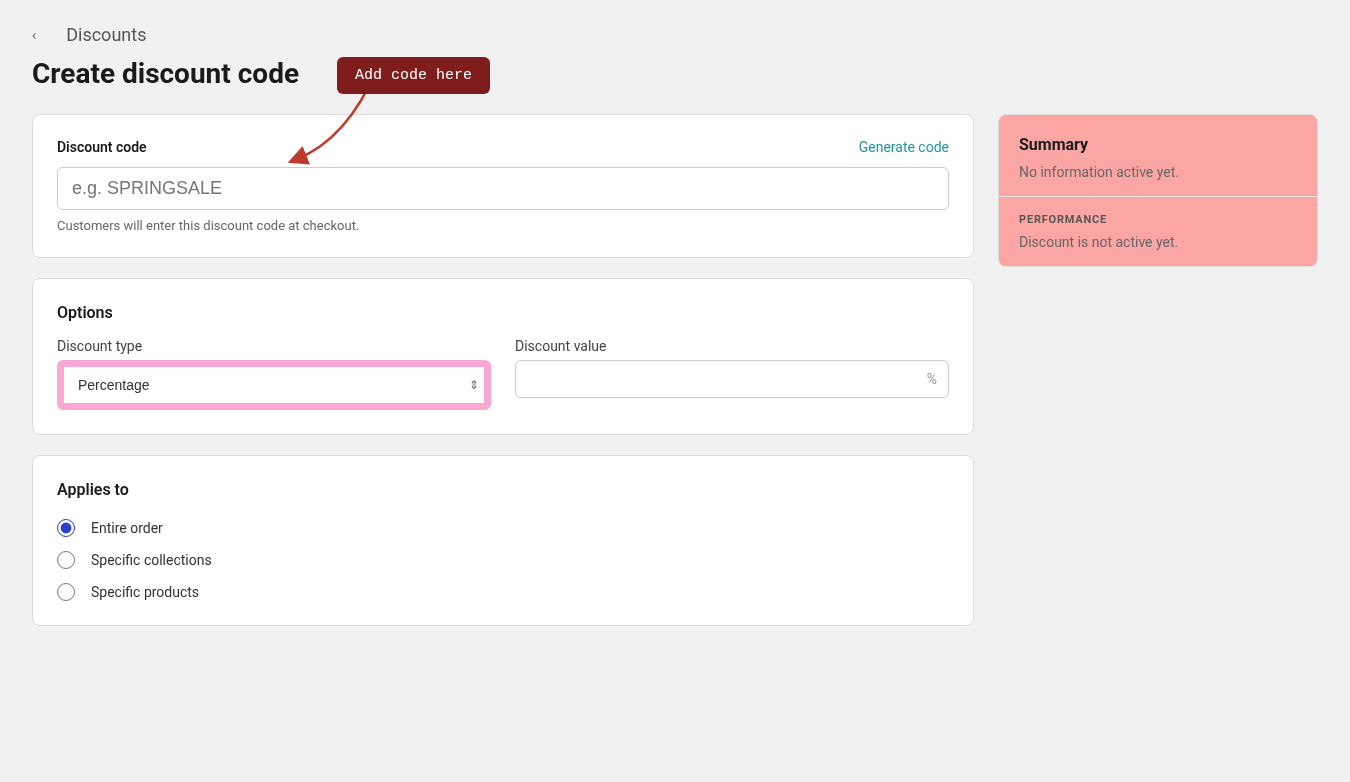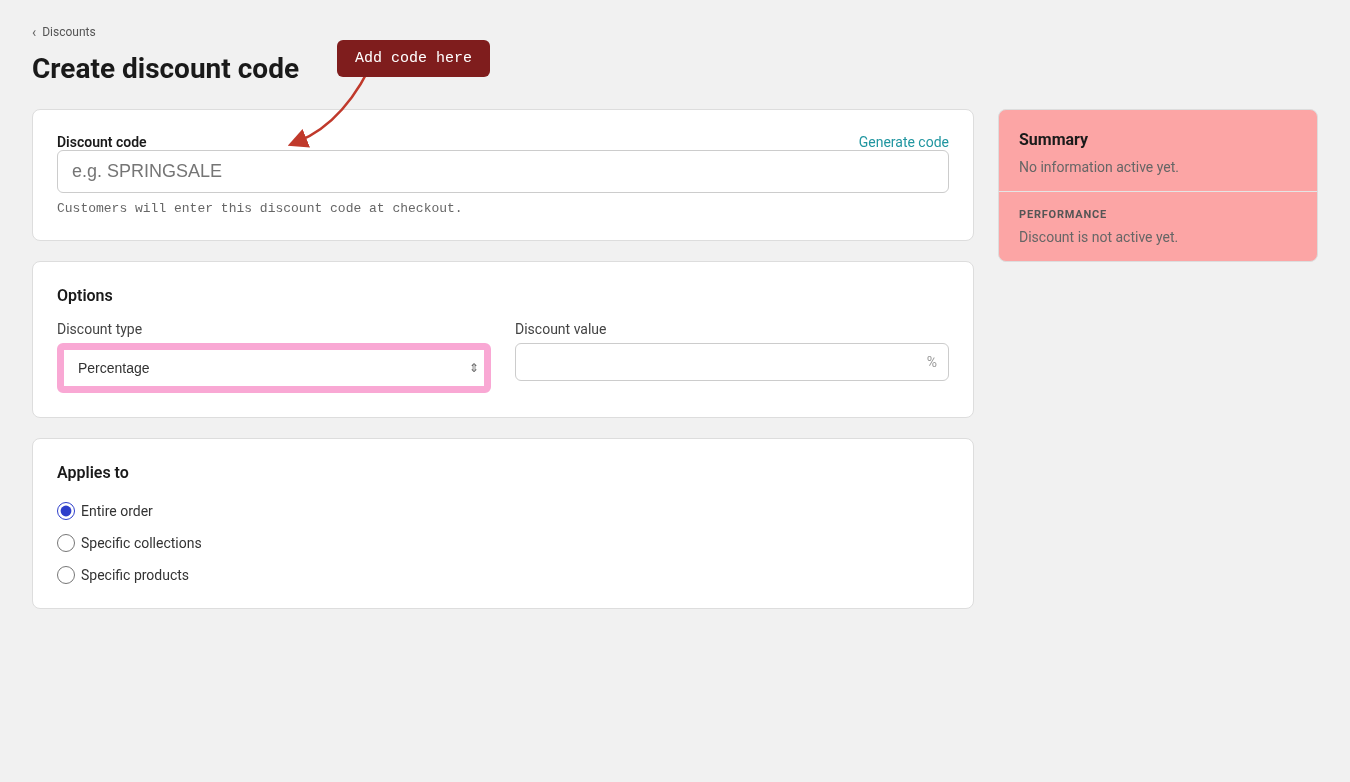--- a/index.html
+++ b/index.html
@@ -19,23 +19,24 @@
       align-items: center;
       gap: 6px;
       margin-bottom: 12px;
     }
     .breadcrumb-arrow {
       color: #666;
       font-size: 14px;
     }
     .breadcrumb-link {
       color: #555;
-      font-size: 12px;
+      font-size: 18px;
       cursor: pointer;
       text-decoration: none;
+      margin-left: 24px;
     }
     .page-title {
       font-size: 28px;
       font-weight: 700;
       color: #1a1a1a;
       margin-bottom: 24px;
     }
     .main-layout {
       display: flex;
       gap: 24px;
@@ -60,20 +61,21 @@
     .card-title {
       font-size: 16px;
       font-weight: 600;
       color: #1a1a1a;
       margin-bottom: 16px;
     }
     .section-header {
       display: flex;
       justify-content: space-between;
       align-items: center;
+      margin-bottom: 12px;
     }
     .section-label {
       font-size: 14px;
       font-weight: 600;
       color: #1a1a1a;
     }
     .generate-link {
       color: #2196a0;
       font-size: 14px;
       cursor: pointer;
@@ -85,21 +87,20 @@
       border-radius: 6px;
       padding: 10px 14px;
       font-size: 18px;
       color: #999;
       outline: none;
       margin-bottom: 8px;
     }
     .input-hint {
       font-size: 13px;
       color: #666;
-      font-family: Liberation Mono, monospace;
     }
     .options-grid {
       display: flex;
       gap: 24px;
       margin-top: 8px;
     }
     .field-group {
       display: flex;
       flex-direction: column;
       gap: 6px;
@@ -157,21 +158,21 @@
       margin-bottom: 20px;
     }
     .radio-group {
       display: flex;
       flex-direction: column;
       gap: 14px;
     }
     .radio-item {
       display: flex;
       align-items: center;
-      gap: 6px;
+      gap: 16px;
       cursor: pointer;
     }
     .radio-input {
       width: 18px;
       height: 18px;
       accent-color: #2d3ecb;
       cursor: pointer;
     }
     .radio-label {
       font-size: 14px;

